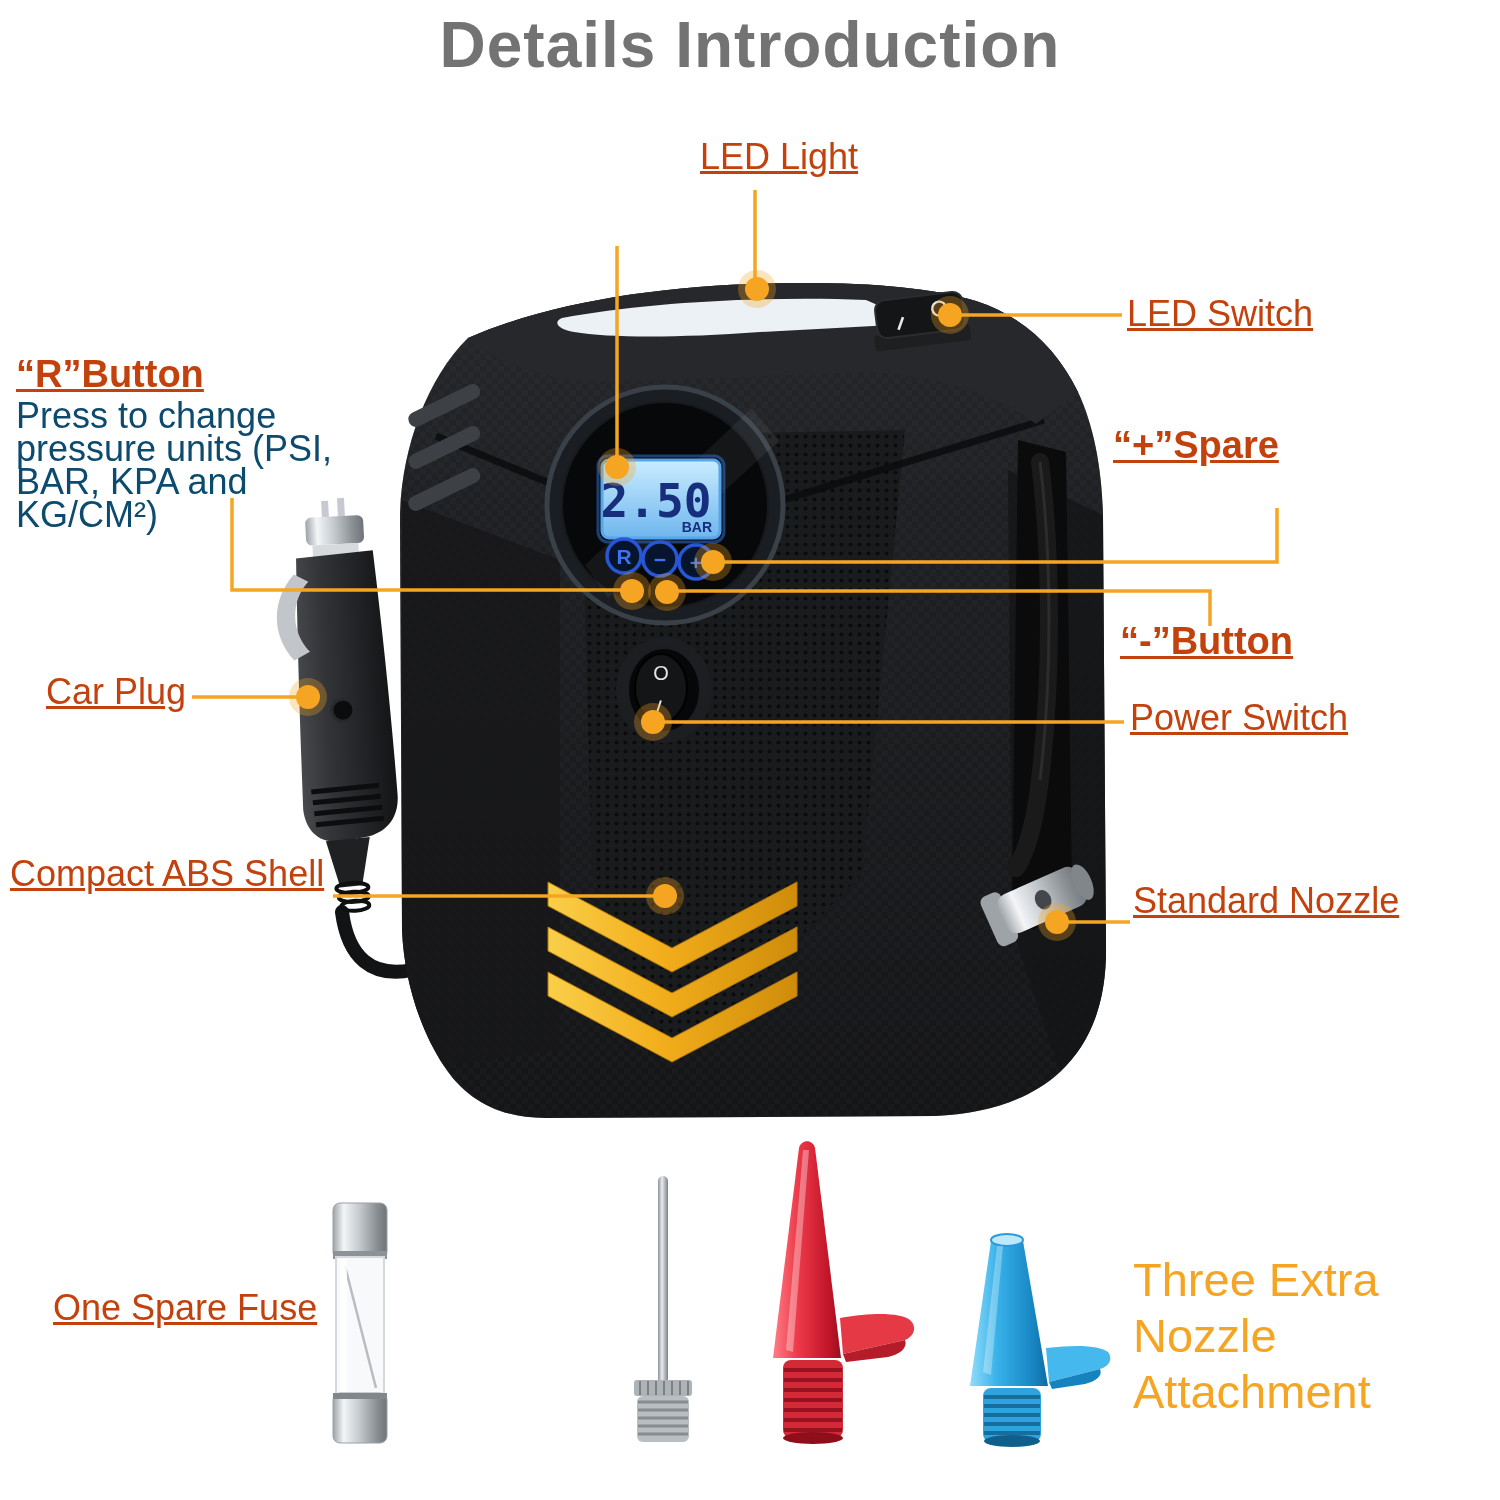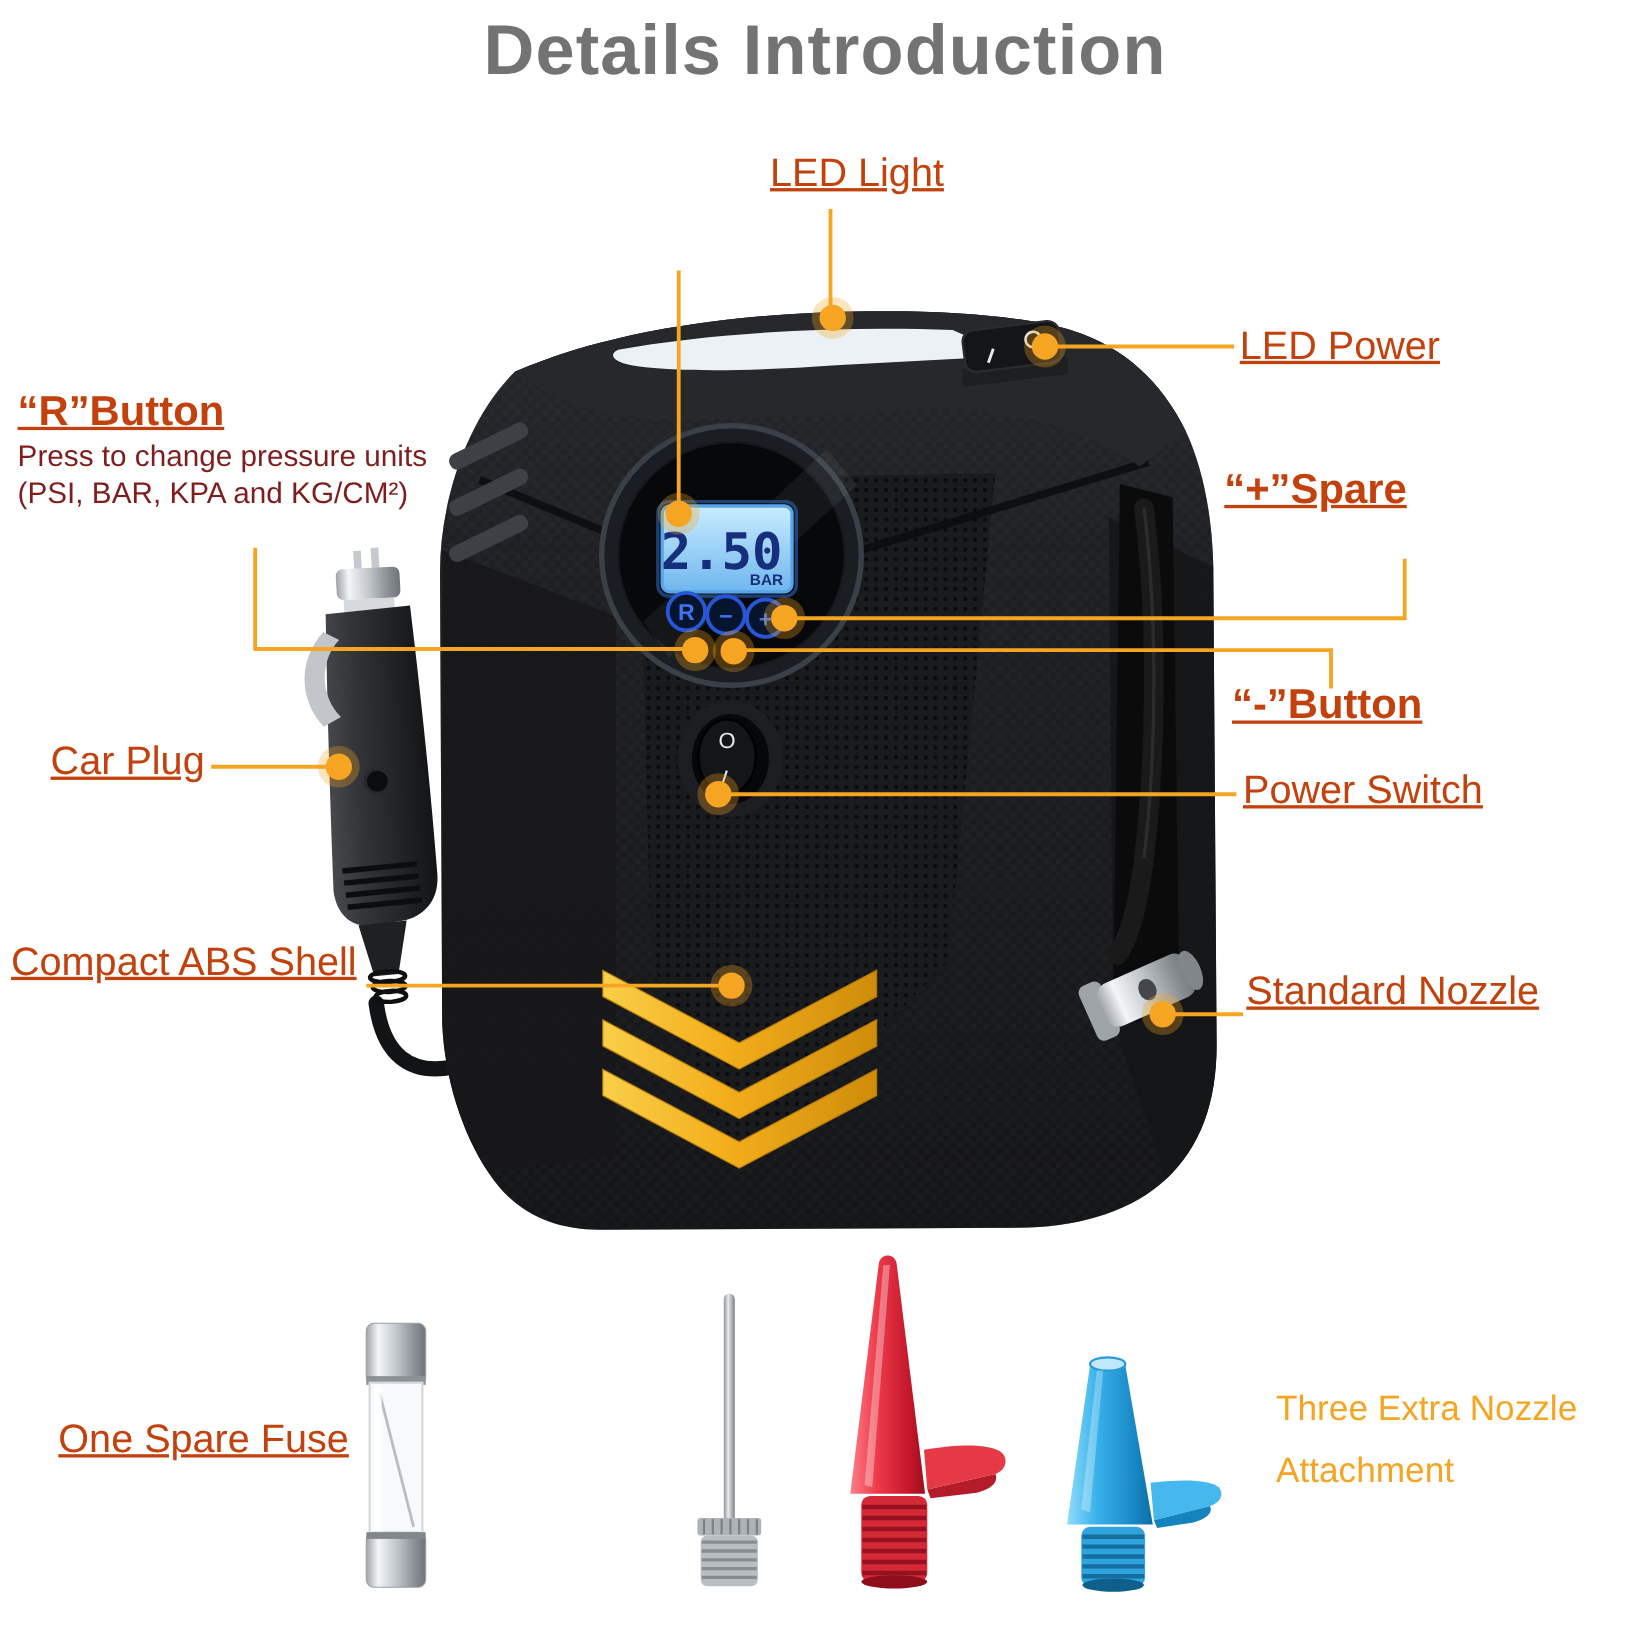--- a/index.html
+++ b/index.html
@@ -2,23 +2,23 @@
 <html><head>
 <meta charset="utf-8">
 <style>
   html,body{margin:0;padding:0;background:#ffffff;font-family:"Liberation Sans",sans-serif;}
   .canvas{position:relative;width:1500px;height:1500px;background:#ffffff;overflow:hidden;}
   .layer{position:absolute;left:0;top:0;}
   .title{position:absolute;top:8px;left:0;width:100%;text-align:center;
          color:#737373;font-size:64px;font-weight:700;letter-spacing:1px;}
   .label{position:absolute;color:#c2410c;font-size:36px;white-space:nowrap;text-decoration:underline;}
   .label.bold{font-weight:700;font-size:38px;}
-  .desc{position:absolute;color:#7f1d1d;font-size:27px;line-height:33px;}
+  .desc{position:absolute;color:#0c4a6e;font-size:36px;line-height:33px;}
   .nowrap{white-space:nowrap;}
-  .wrap2{width:330px;line-height:56px;font-size:32px;color:#F5A522;position:absolute;margin-left:27px;}
+  .wrap2{width:330px;line-height:56px;font-size:47px;color:#F5A522;position:absolute;}
   svg text{font-family:"Liberation Sans",sans-serif;}
   .lcd-digits{font-family:"DejaVu Sans Mono",monospace;font-weight:700;}
 </style>
 </head>
 <body>
 
 <div class="canvas">
 
   <svg class="layer" width="1500" height="1500" viewBox="0 0 1500 1500">
     <defs>
@@ -235,21 +235,21 @@
           <line x1="984" y1="1424" x2="1040" y2="1424"></line>
         <line x1="984" y1="1433" x2="1040" y2="1433"></line>
       </g>
       <ellipse cx="1012" cy="1441" rx="28" ry="6" fill="#0f5f8d"></ellipse>
     </g>
   </svg>
 
   <div class="title">Details Introduction</div>
 
   <div class="label" style="left:700px;top:136px;">LED Light</div>
-  <div class="label" style="left:1127px;top:293px;">LED Power</div>
+  <div class="label" style="left:1127px;top:293px;">LED Switch</div>
 
   <div class="label bold" style="left:16px;top:353px;">“R”Button</div>
   <div class="desc" style="left:16px;top:399px;width:380px;">Press to change pressure units (PSI, BAR, KPA and KG/CM²)</div>
 
   <div class="label bold" style="left:1113px;top:424px;">“+”Spare</div>
 
   <div class="label bold" style="left:1120px;top:620px;">“-”Button</div>
 
   <div class="label" style="left:1130px;top:697px;">Power Switch</div>
   <div class="label" style="left:46px;top:671px;">Car Plug</div>

